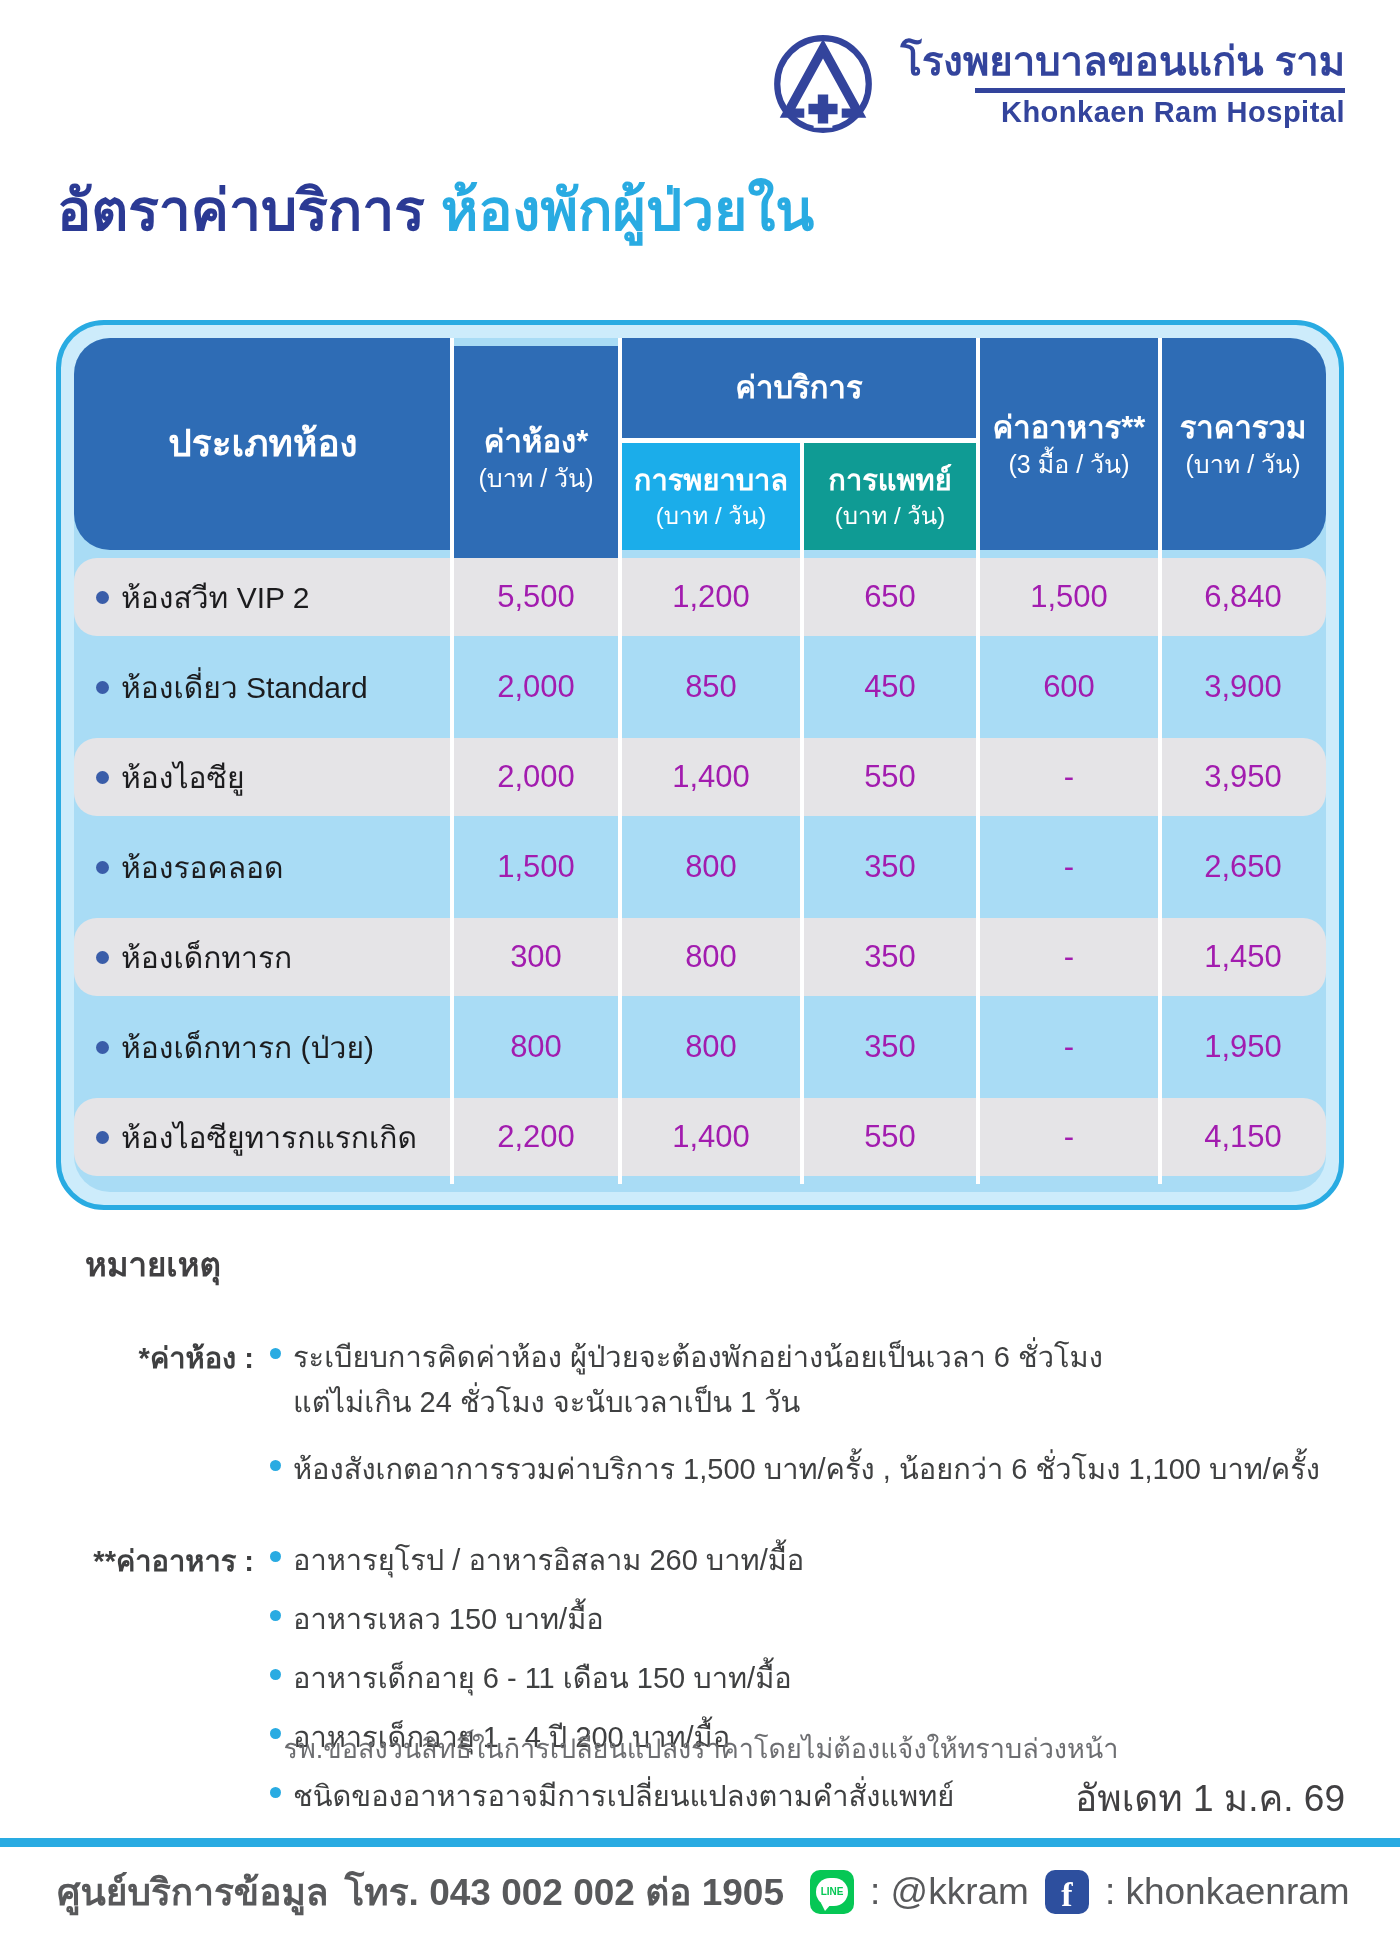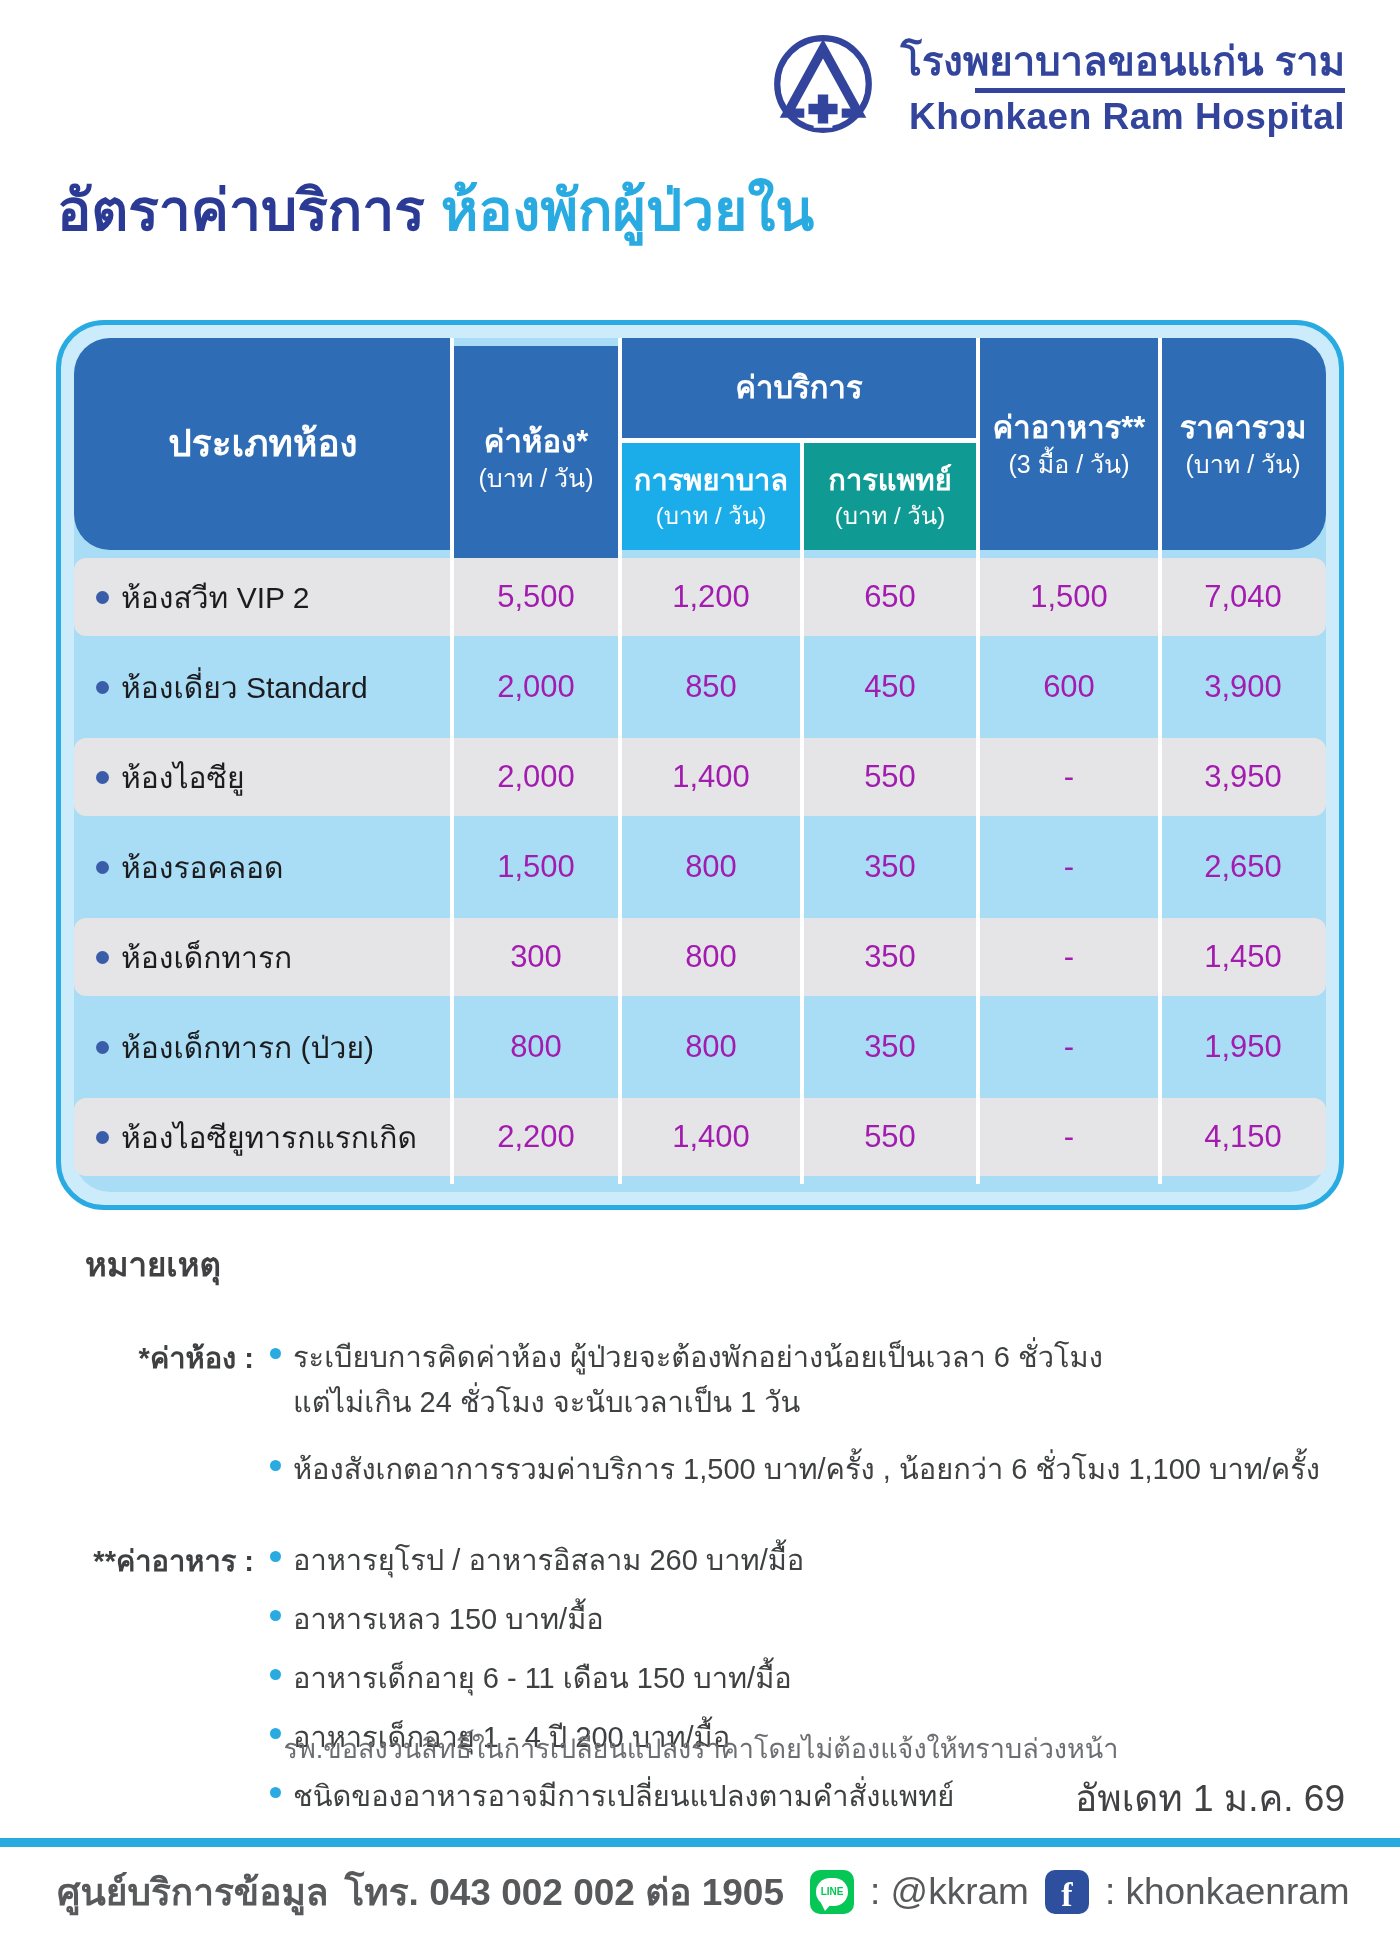--- a/index.html
+++ b/index.html
@@ -6,21 +6,21 @@
   html,body { background:#ffffff; }
   body { font-family:"Liberation Sans", sans-serif; }
   #canvas { position:relative; width:1400px; height:1938px; background:#ffffff; overflow:hidden; }
 
   
   .logo-wrap { position:absolute; top:32px; right:55px; display:flex; align-items:flex-start; gap:25px; }
   .logo-mark { width:104px; height:104px; flex:0 0 auto; }
   .logo-text { display:flex; flex-direction:column; align-items:flex-end; padding-top:6px; }
   .logo-th { font-size:40px; font-weight:bold; color:#33449c; line-height:1.15; white-space:nowrap; }
   .logo-rule { width:370px; height:5px; background:#33449c; margin:4px 0 3px 0; }
-  .logo-en { font-size:37px; font-weight:bold; color:#33449c; letter-spacing:0.5px; white-space:nowrap; }
+  .logo-en { font-size:29px; font-weight:bold; color:#33449c; letter-spacing:0.5px; white-space:nowrap; }
 
   
   .page-title { position:absolute; left:57px; top:178px; font-size:57px; font-weight:bold; line-height:1.15; white-space:nowrap; }
   .title-dark { color:#2b3a94; }
   .title-light { color:#29abe2; }
 
   
   .price-table { position:absolute; left:56px; top:320px; width:1288px; height:890px;
                  border:5px solid #29abe2; border-radius:48px; background:#cdecfb; padding:13px; }
   .table-inner { position:relative; width:1252px; height:854px; background:#a9dcf5; border-radius:36px; }
@@ -40,21 +40,21 @@
   .h-sub-main { font-size:29px; font-weight:bold; line-height:1.3; }
   .h-sub-unit { font-size:24px; font-weight:normal; line-height:1.3; }
 
   .vline { position:absolute; width:4px; background:#ffffff; top:0; height:846px; z-index:6; }
   .vl1 { left:376px; } .vl2 { left:544px; } .vl3 { left:726px; top:100px; height:746px; }
   .vl4 { left:902px; } .vl5 { left:1084px; }
   .hline { position:absolute; left:546px; top:100px; width:358px; height:5px; background:#ffffff; z-index:6; }
 
   .trow { position:absolute; left:0; width:1252px; height:78px; display:grid;
           grid-template-columns:378px 168px 182px 176px 182px 166px; align-items:center; z-index:2; }
-  .trow.gray { background:#e5e4e7; border-radius:12px; }
+  .trow.gray { background:#e5e4e7; border-radius:23px; }
   .row-name { display:flex; align-items:center; gap:12px; padding-left:22px; font-size:30px; color:#1c1c1e; font-weight:500; white-space:nowrap; }
   .row-bullet { width:13px; height:13px; border-radius:50%; background:#3a5da9; flex:0 0 auto; }
   .row-val { text-align:center; font-size:31px; color:#a21caf; font-weight:500; }
 
   
   .notes { position:absolute; left:85px; top:1238px; width:1260px; color:#3f4041; }
   .notes-heading { font-size:33px; font-weight:bold; color:#414042; margin-bottom:44px; }
   .note-row { display:flex; margin-bottom:24px; }
   .note-label { width:185px; flex:0 0 auto; text-align:right; font-size:29px; font-weight:bold; padding-right:16px; white-space:nowrap; }
   .note-body { flex:1; }
@@ -136,21 +136,21 @@
 
       <div class="trow gray" style="top:220px">
         <div class="row-name">
             <span class="row-bullet"></span>
             <span>ห้องสวีท VIP 2</span>
           </div>
         <div class="row-val">5,500</div>
         <div class="row-val">1,200</div>
         <div class="row-val">650</div>
         <div class="row-val">1,500</div>
-        <div class="row-val">7,040</div>
+        <div class="row-val">6,840</div>
       </div>
       <div class="trow" style="top:310px">
         <div class="row-name">
             <span class="row-bullet"></span>
             <span>ห้องเดี่ยว Standard</span>
           </div>
         <div class="row-val">2,000</div>
         <div class="row-val">850</div>
         <div class="row-val">450</div>
         <div class="row-val">600</div>

